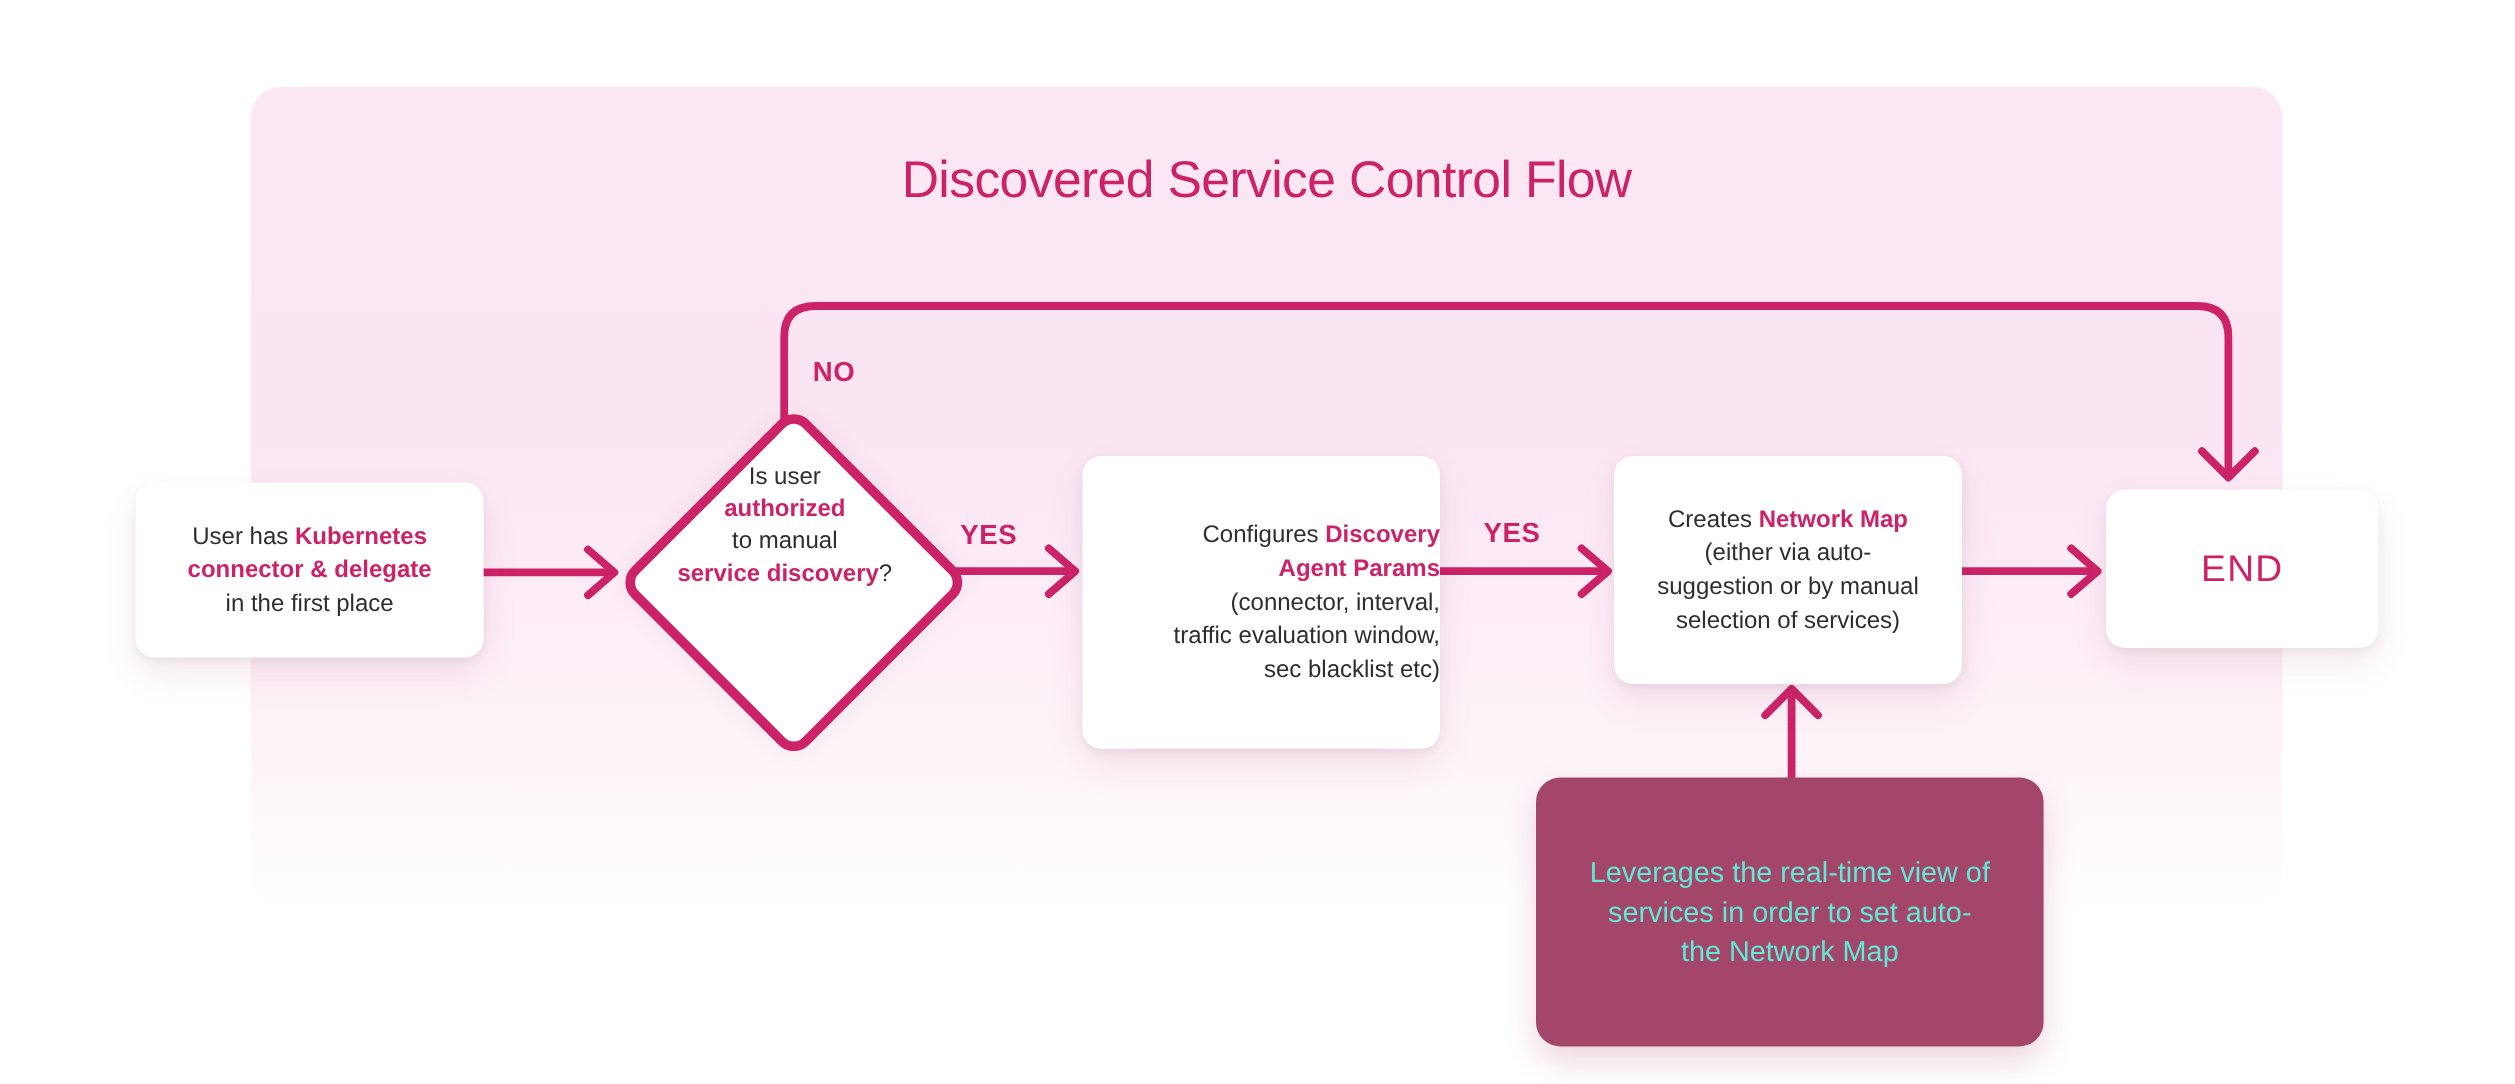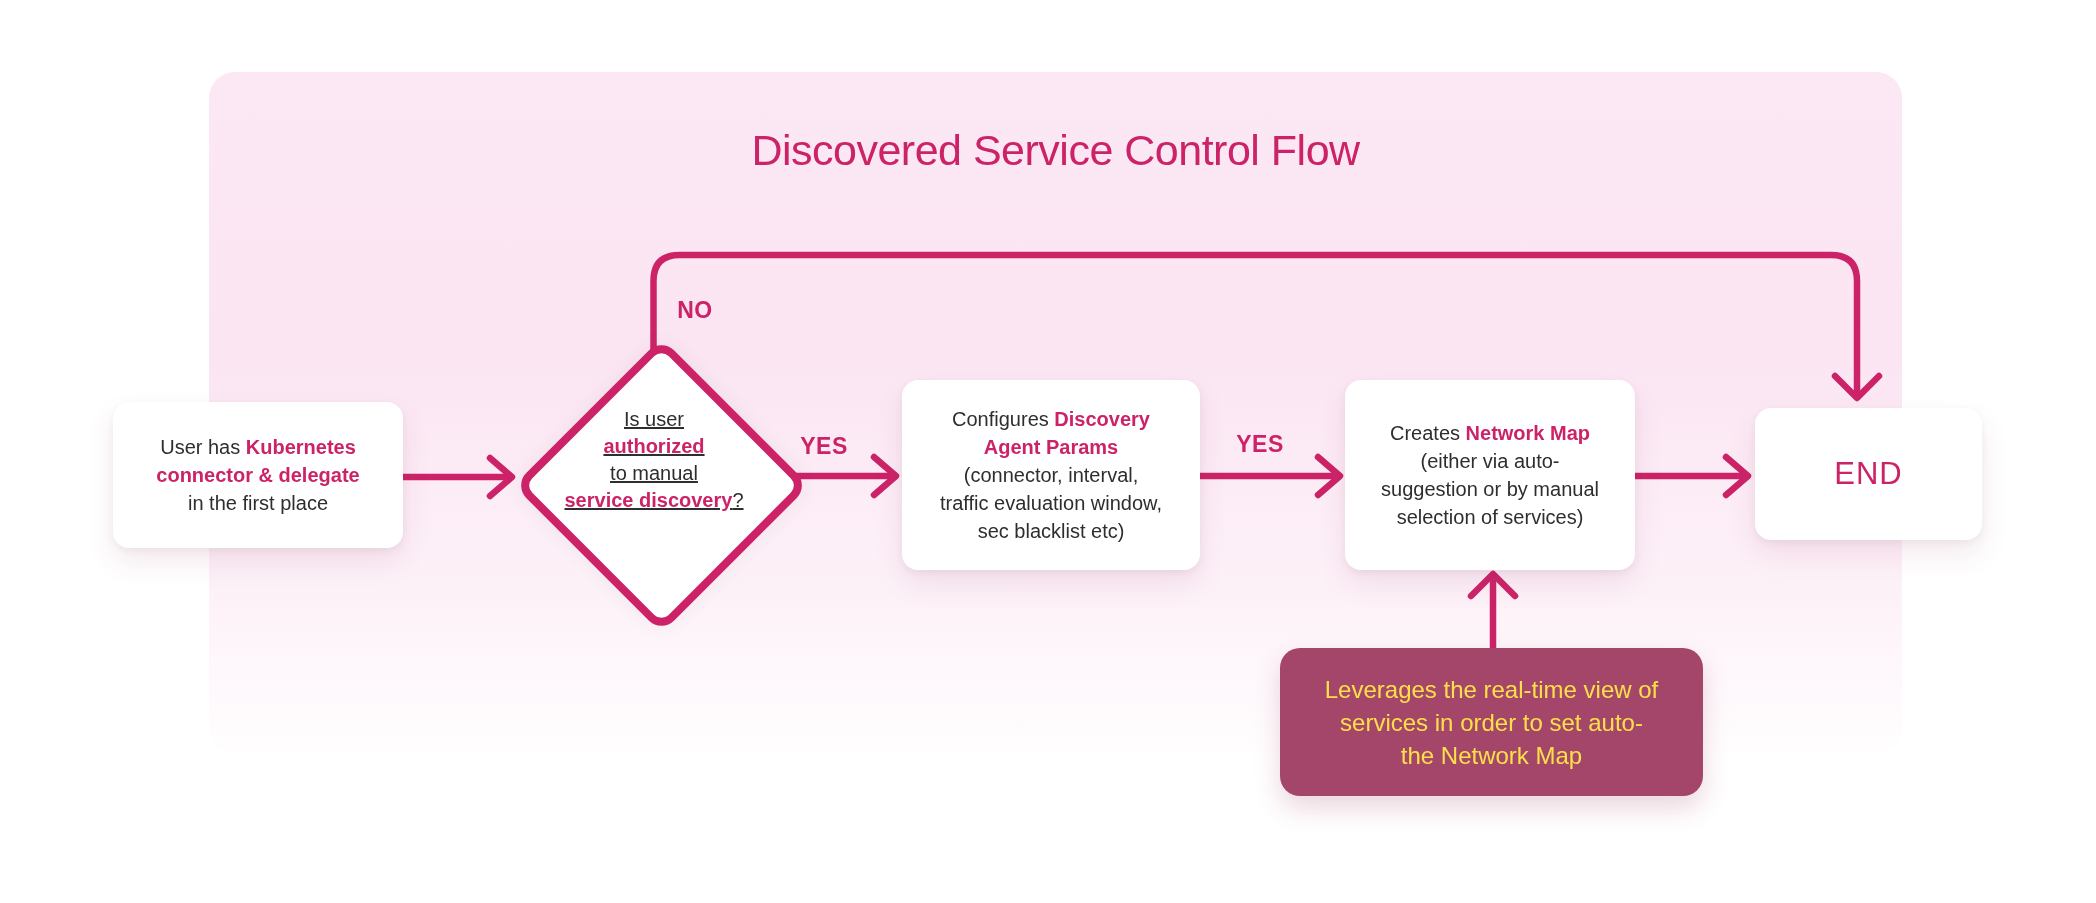--- a/index.html
+++ b/index.html
@@ -33,34 +33,34 @@
     display:flex;flex-direction:column;justify-content:center;align-items:center;
     text-align:center;font-size:20px;line-height:28px;z-index:3;
   }
   .accent{color:var(--accent);font-weight:700;}
   .diamond{
     position:absolute;left:557px;top:381px;width:193px;height:193px;
     transform:rotate(45deg);background:#ffffff;border:8px solid var(--accent);
     border-radius:18px;box-shadow:0 0 22px rgba(0,0,0,.05);z-index:3;
   }
   .diamond-text{
-    position:absolute;left:543px;top:406px;width:222px;
-    text-align:center;font-size:20px;line-height:27px;z-index:4;text-decoration:underline;
+    position:absolute;left:543px;top:384px;width:222px;
+    text-align:center;font-size:20px;line-height:27px;z-index:4;
   }
   .flow-label{
     position:absolute;transform:translate(-50%,-50%);
     color:var(--accent);font-weight:700;font-size:23px;letter-spacing:.5px;z-index:3;
   }
   .end-box{
     left:1755px;top:408px;width:227px;height:132px;
     font-size:31px;font-weight:400;letter-spacing:1px;color:var(--accent);
   }
   .note{
-    position:absolute;left:1280px;top:648px;width:423px;height:148px;
-    background:var(--note-bg);border-radius:20px;color:#fde047;
+    position:absolute;left:1280px;top:648px;width:423px;height:224px;
+    background:var(--note-bg);border-radius:20px;color:#5eead4;
     display:flex;flex-direction:column;justify-content:center;align-items:center;
     text-align:center;font-size:24px;line-height:33px;z-index:3;
     box-shadow:0 12px 26px rgba(164,69,106,.22);
   }
 </style>
 </head>
 <body>
 
 <div class="panel"></div>
 
@@ -100,21 +100,21 @@
 </div>
 
 <div class="diamond"></div>
 <div class="diamond-text">
   <div><span>Is user</span></div>
   <div><span class="accent">authorized</span></div>
   <div><span>to manual</span></div>
   <div><span class="accent">service discovery</span><span>?</span></div>
 </div>
 
-<div class="box" style="left:902px;top:380px;width:298px;height:190px;">
+<div class="box" style="left:902px;top:380px;width:298px;height:244px;align-items:flex-end;">
   <div><span>Configures </span><span class="accent">Discovery</span></div>
   <div><span class="accent">Agent Params</span></div>
   <div><span>(connector, interval,</span></div>
   <div><span>traffic evaluation window,</span></div>
   <div><span>sec blacklist etc)</span></div>
 </div>
 
 <div class="box" style="left:1345px;top:380px;width:290px;height:190px;">
   <div><span>Creates </span><span class="accent">Network Map</span></div>
   <div><span>(either via auto-</span></div>

